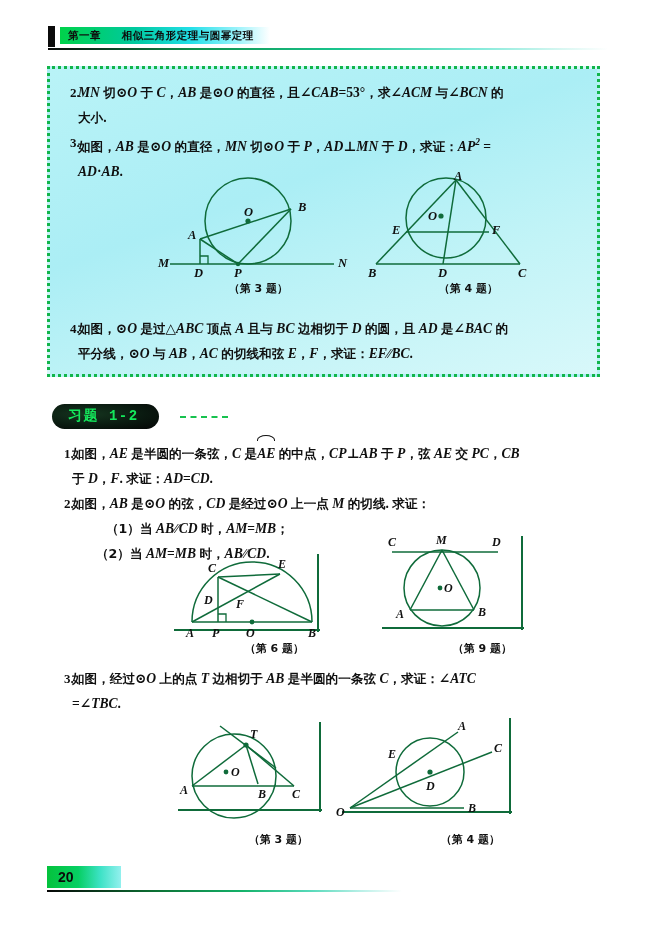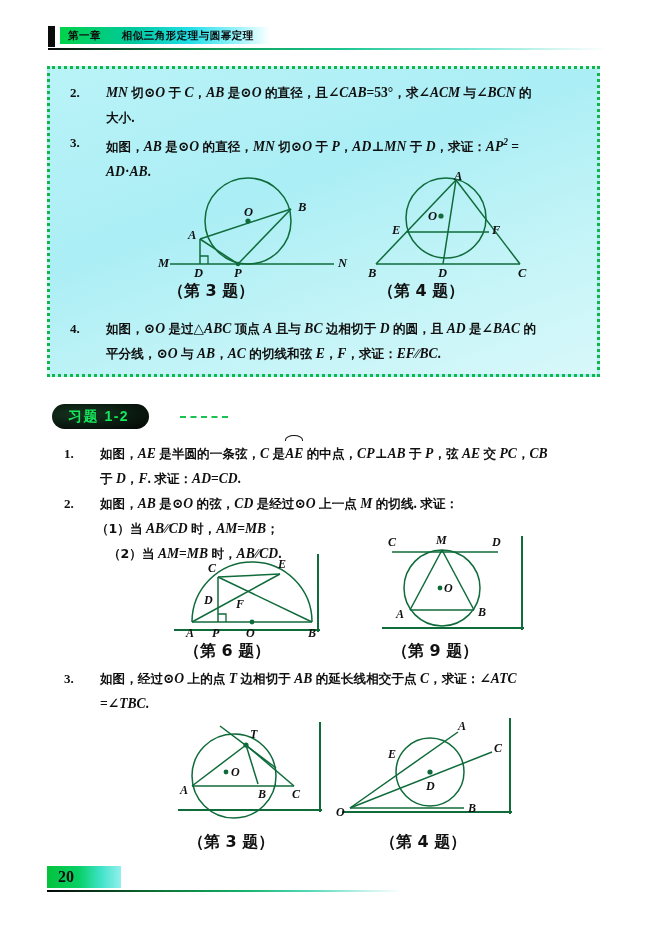--- a/index.html
+++ b/index.html
@@ -88,21 +88,21 @@
     left: 0;
     top: 0;
     width: 18px;
     text-align: left;
     font-weight: bold;
     font-style: normal;
     font-size: 13px;
   }
   .prob .body {
     display: block;
-    margin-left: 36px;
+    margin-left: 8px;
   }
   .mi { font-style: italic; font-family: "Liberation Serif", serif; }
   .cn { font-style: normal; font-family: "DejaVu Sans", sans-serif; font-size: 12.6px; font-weight: bold; }
   .ang::before { content: "\2220"; }
   .odot::before { content: "\2299"; }
   .tri::before { content: "\25B3"; }
   .perp::before { content: "\22A5"; }
   .par::before { content: "\2215\2215"; }
   .sup { font-size: 9.5px; vertical-align: super; font-style: italic; }
   .arcwrap { position: relative; display: inline-block; }
@@ -127,21 +127,21 @@
   }
   #section-badge {
     position: absolute;
     left: 0;
     top: 0;
     height: 25px;
     padding: 0 20px 0 16px;
     border-radius: 13px;
     background: radial-gradient(ellipse at 32% 40%, #15351f 0%, #0a1a10 55%, #050505 100%);
     color: #14e85c;
-    font-family: Liberation Sans, sans-serif;
+    font-family: Liberation Mono, monospace;
     font-weight: bold;
     font-size: 14px;
     line-height: 25px;
     letter-spacing: 1.5px;
     white-space: nowrap;
   }
   #section-dash {
     position: absolute;
     left: 128px;
     top: 12px;
@@ -149,24 +149,24 @@
     height: 0;
     border-top: 2.6px dashed #17c24f;
   }
 
   
   .fig { position: absolute; }
   .fig svg { display: block; }
   .figcap {
     position: absolute;
     width: 120px;
-    text-align: left;
+    text-align: right;
     font-family: "DejaVu Sans", sans-serif;
     font-weight: bold;
-    font-size: 16px;
+    font-size: 11px;
     color: #111;
     white-space: nowrap;
   }
 
   
   #folio {
     position: absolute;
     left: 47px;
     top: 866px;
     width: 400px;
@@ -179,23 +179,23 @@
     width: 74px;
     height: 22px;
     background: linear-gradient(90deg, #04c23c 0%, #06cf63 42%, #3de2c6 72%, #93f0ee 100%);
   }
   #folio .pagenum {
     position: absolute;
     left: 11px;
     top: 1px;
     height: 20px;
     line-height: 20px;
-    font-family: Liberation Serif, serif;
-    font-weight: bold;
-    font-size: 16px;
+    font-family: Liberation Sans, sans-serif;
+    font-weight: bold;
+    font-size: 14px;
     color: #0a0a0a;
   }
   #folio .rule {
     position: absolute;
     left: 0;
     top: 24px;
     width: 355px;
     height: 2.2px;
     background: linear-gradient(90deg, #060606 0%, #0c6f33 30%, #14b26a 55%, #56d9b9 74%, #b6efe6 88%, rgba(255,255,255,0) 100%);
   }
@@ -303,26 +303,26 @@
   </span>
 </div>
 
 <div class="prob" style="left:64px; top:491px; width:545px;">
   <span class="num">2.</span>
   <span class="body">
     <span class="cn">如图，</span><span class="mi">AB</span> <span class="cn">是</span><span class="odot"></span><span class="mi">O</span> <span class="cn">的弦，</span><span class="mi">CD</span> <span class="cn">是经过</span><span class="odot"></span><span class="mi">O</span> <span class="cn">上一点</span> <span class="mi">M</span> <span class="cn">的切线</span>. <span class="cn">求证：</span>
   </span>
 </div>
 <div class="prob" style="left:92px; top:516px; width:320px;">
+  <span class="body" style="margin-left:14px">
+    <span class="cn">（1）当</span> <span class="mi">AB</span><span class="par"></span><span class="mi">CD</span> <span class="cn">时，</span><span class="mi">AM</span>=<span class="mi">MB</span><span class="cn">；</span>
+  </span>
+</div>
+<div class="prob" style="left:92px; top:541px; width:320px;">
   <span class="body" style="margin-left:4px">
-    <span class="cn">（1）当</span> <span class="mi">AB</span><span class="par"></span><span class="mi">CD</span> <span class="cn">时，</span><span class="mi">AM</span>=<span class="mi">MB</span><span class="cn">；</span>
-  </span>
-</div>
-<div class="prob" style="left:92px; top:541px; width:320px;">
-  <span class="body" style="margin-left:16px">
     <span class="cn">（2）当</span> <span class="mi">AM</span>=<span class="mi">MB</span> <span class="cn">时，</span><span class="mi">AB</span><span class="par"></span><span class="mi">CD</span>.
   </span>
 </div>
 
 <div class="fig" style="left:168px; top:546px;">
   <svg width="172" height="94" viewBox="0 0 172 94">
     <g fill="none" stroke="#0f6b3a" stroke-width="1.5">
       <path d="M24 76 A60 60 0 0 1 144 76"></path>
       <line x1="24" y1="76" x2="144" y2="76"></line>
       <line x1="24" y1="76" x2="112" y2="28"></line>
@@ -368,21 +368,21 @@
       <text x="20" y="88">A</text>
       <text x="102" y="86">B</text>
     </g>
   </svg>
 </div>
 <div class="figcap" style="left:392px; top:641px;">（第 9 题）</div>
 
 <div class="prob" style="left:64px; top:666px; width:545px;">
   <span class="num">3.</span>
   <span class="body">
-    <span class="cn">如图，经过</span><span class="odot"></span><span class="mi">O</span> <span class="cn">上的点</span> <span class="mi">T</span> <span class="cn">边相切于</span> <span class="mi">AB</span> <span class="cn">的延长线相交于点</span> <span class="mi">C</span><span class="cn">，求证：</span><span class="ang"></span><span class="mi">ATC</span><br>
+    <span class="cn">如图，经过</span><span class="odot"></span><span class="mi">O</span> <span class="cn">上的点</span> <span class="mi">T</span> <span class="cn">边相切于</span> <span class="mi">AB</span> <span class="cn">是半圆的一条弦</span> <span class="mi">C</span><span class="cn">，求证：</span><span class="ang"></span><span class="mi">ATC</span><br>
     =<span class="ang"></span><span class="mi">TBC</span>.
   </span>
 </div>
 
 <div class="fig" style="left:176px; top:718px;">
   <svg width="178" height="106" viewBox="0 0 178 106">
     <g fill="none" stroke="#0f6b3a" stroke-width="1.5">
       <circle cx="58" cy="58" r="42"></circle>
       <line x1="16" y1="68" x2="118" y2="68"></line>
       <line x1="16" y1="68" x2="70" y2="27"></line>

